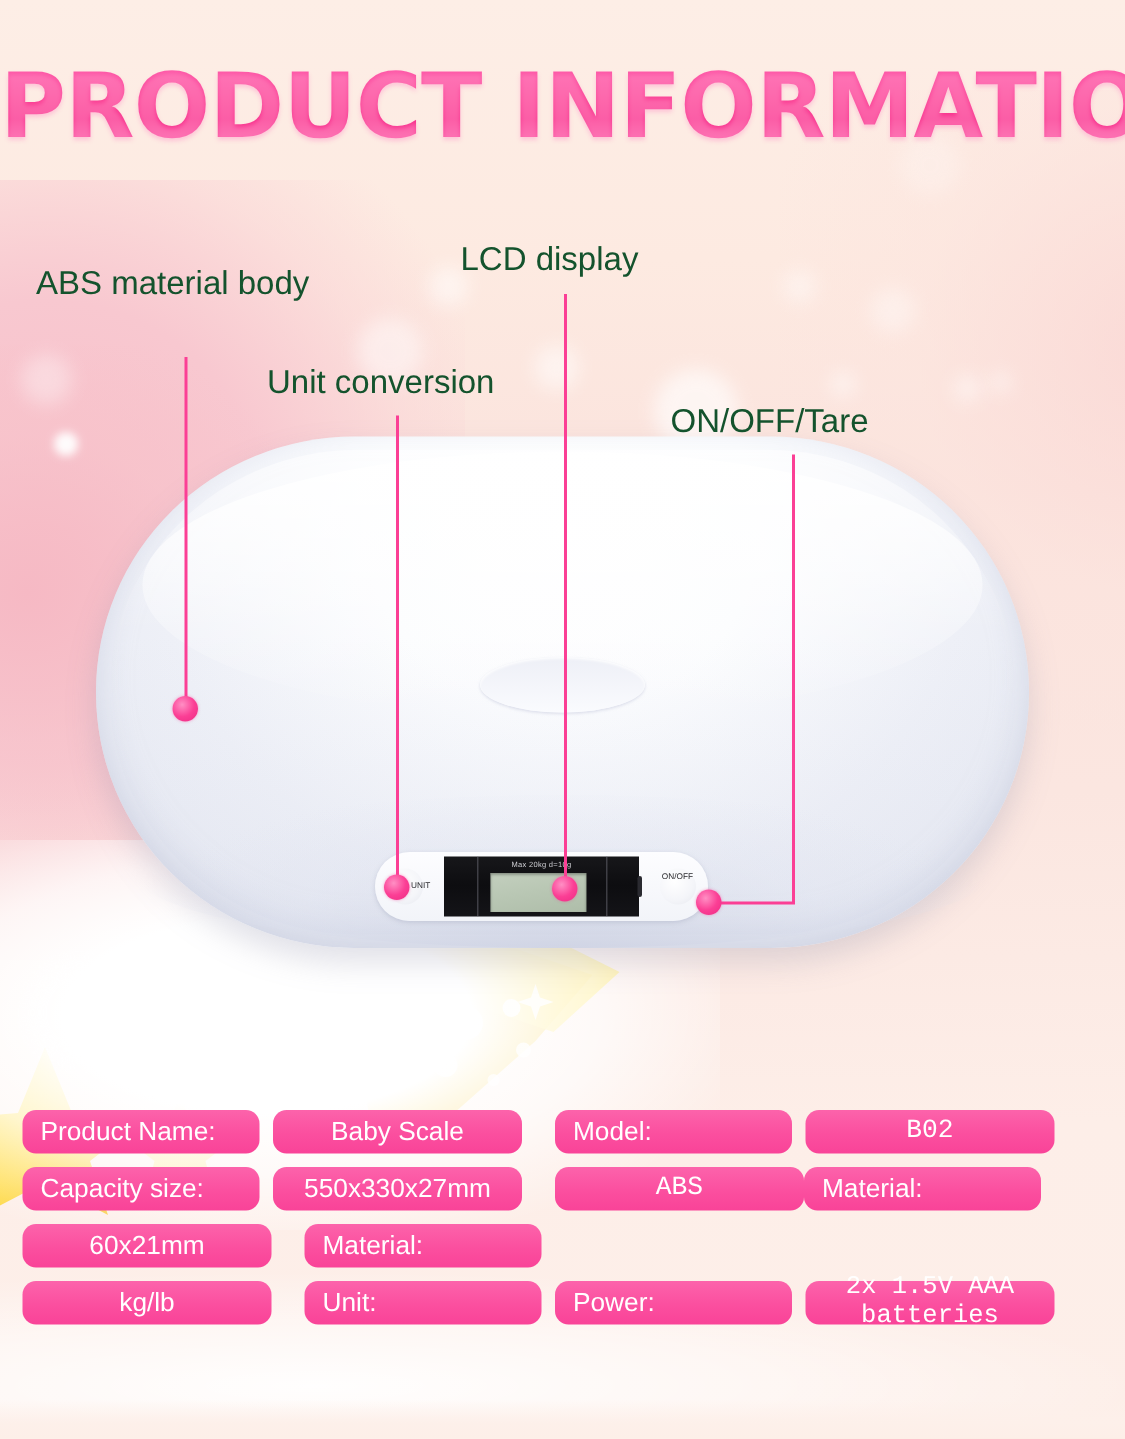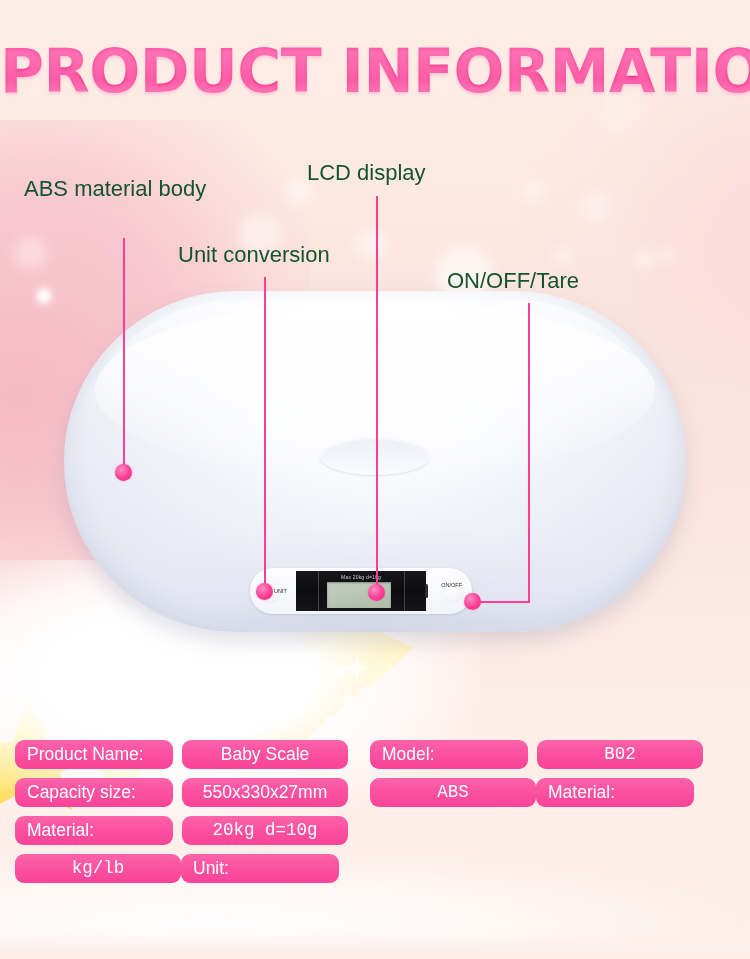--- a/index.html
+++ b/index.html
@@ -267,30 +267,34 @@
         <div class="cell value">550x330x27mm</div>
       </div>
       <div class="spec-col">
         <div class="cell value">ABS</div>
         <div class="cell label">Material:</div>
       </div>
     </div>
 
     <div class="spec-row">
       <div class="spec-col">
+        <div class="cell value">60x21mm</div>
       </div>
       <div class="spec-col">
         <div class="cell label">Material:</div>
-        <div class="cell value">20kg d=10g</div>
       </div>
     </div>
 
     <div class="spec-row">
       <div class="spec-col">
         <div class="cell value">kg/lb</div>
         <div class="cell label">Unit:</div>
       </div>
+      <div class="spec-col">
+        <div class="cell label">Power:</div>
+        <div class="cell value two-line">2x 1.5V AAA batteries</div>
+      </div>
     </div>
 
   </div>
 
   <div class="bg-bottom-band"></div>
 </div>
 
 </body></html>

